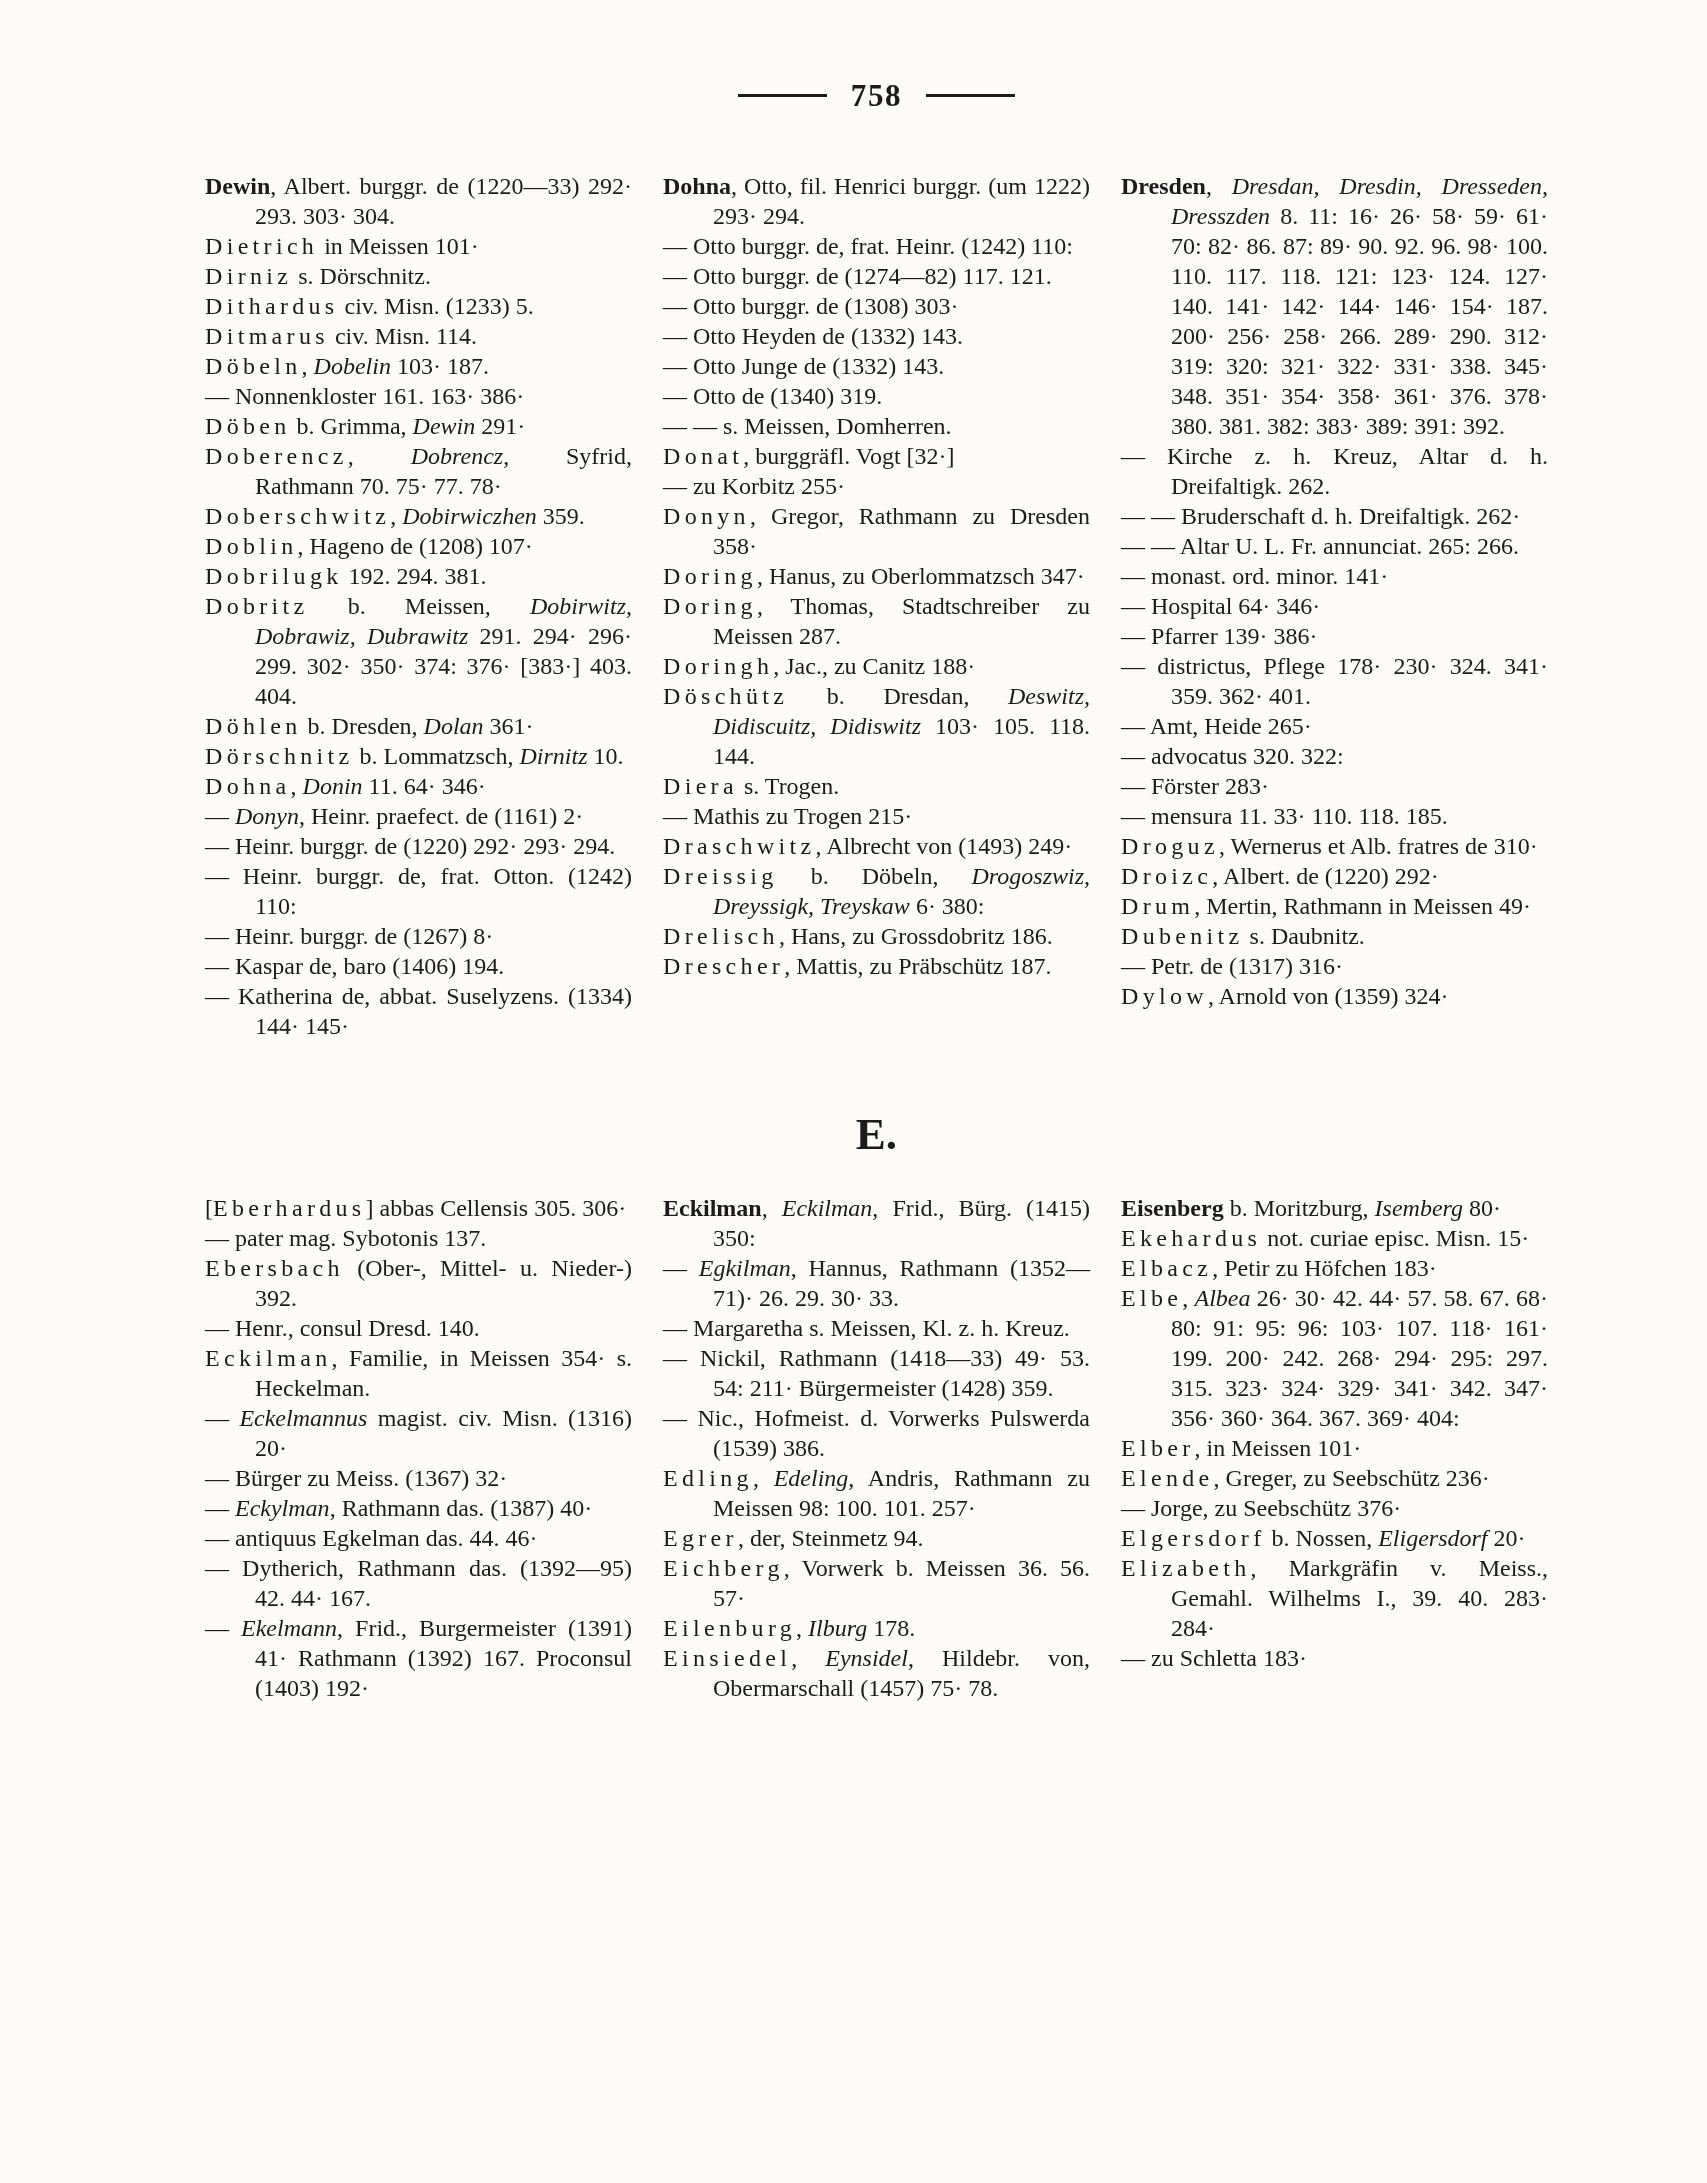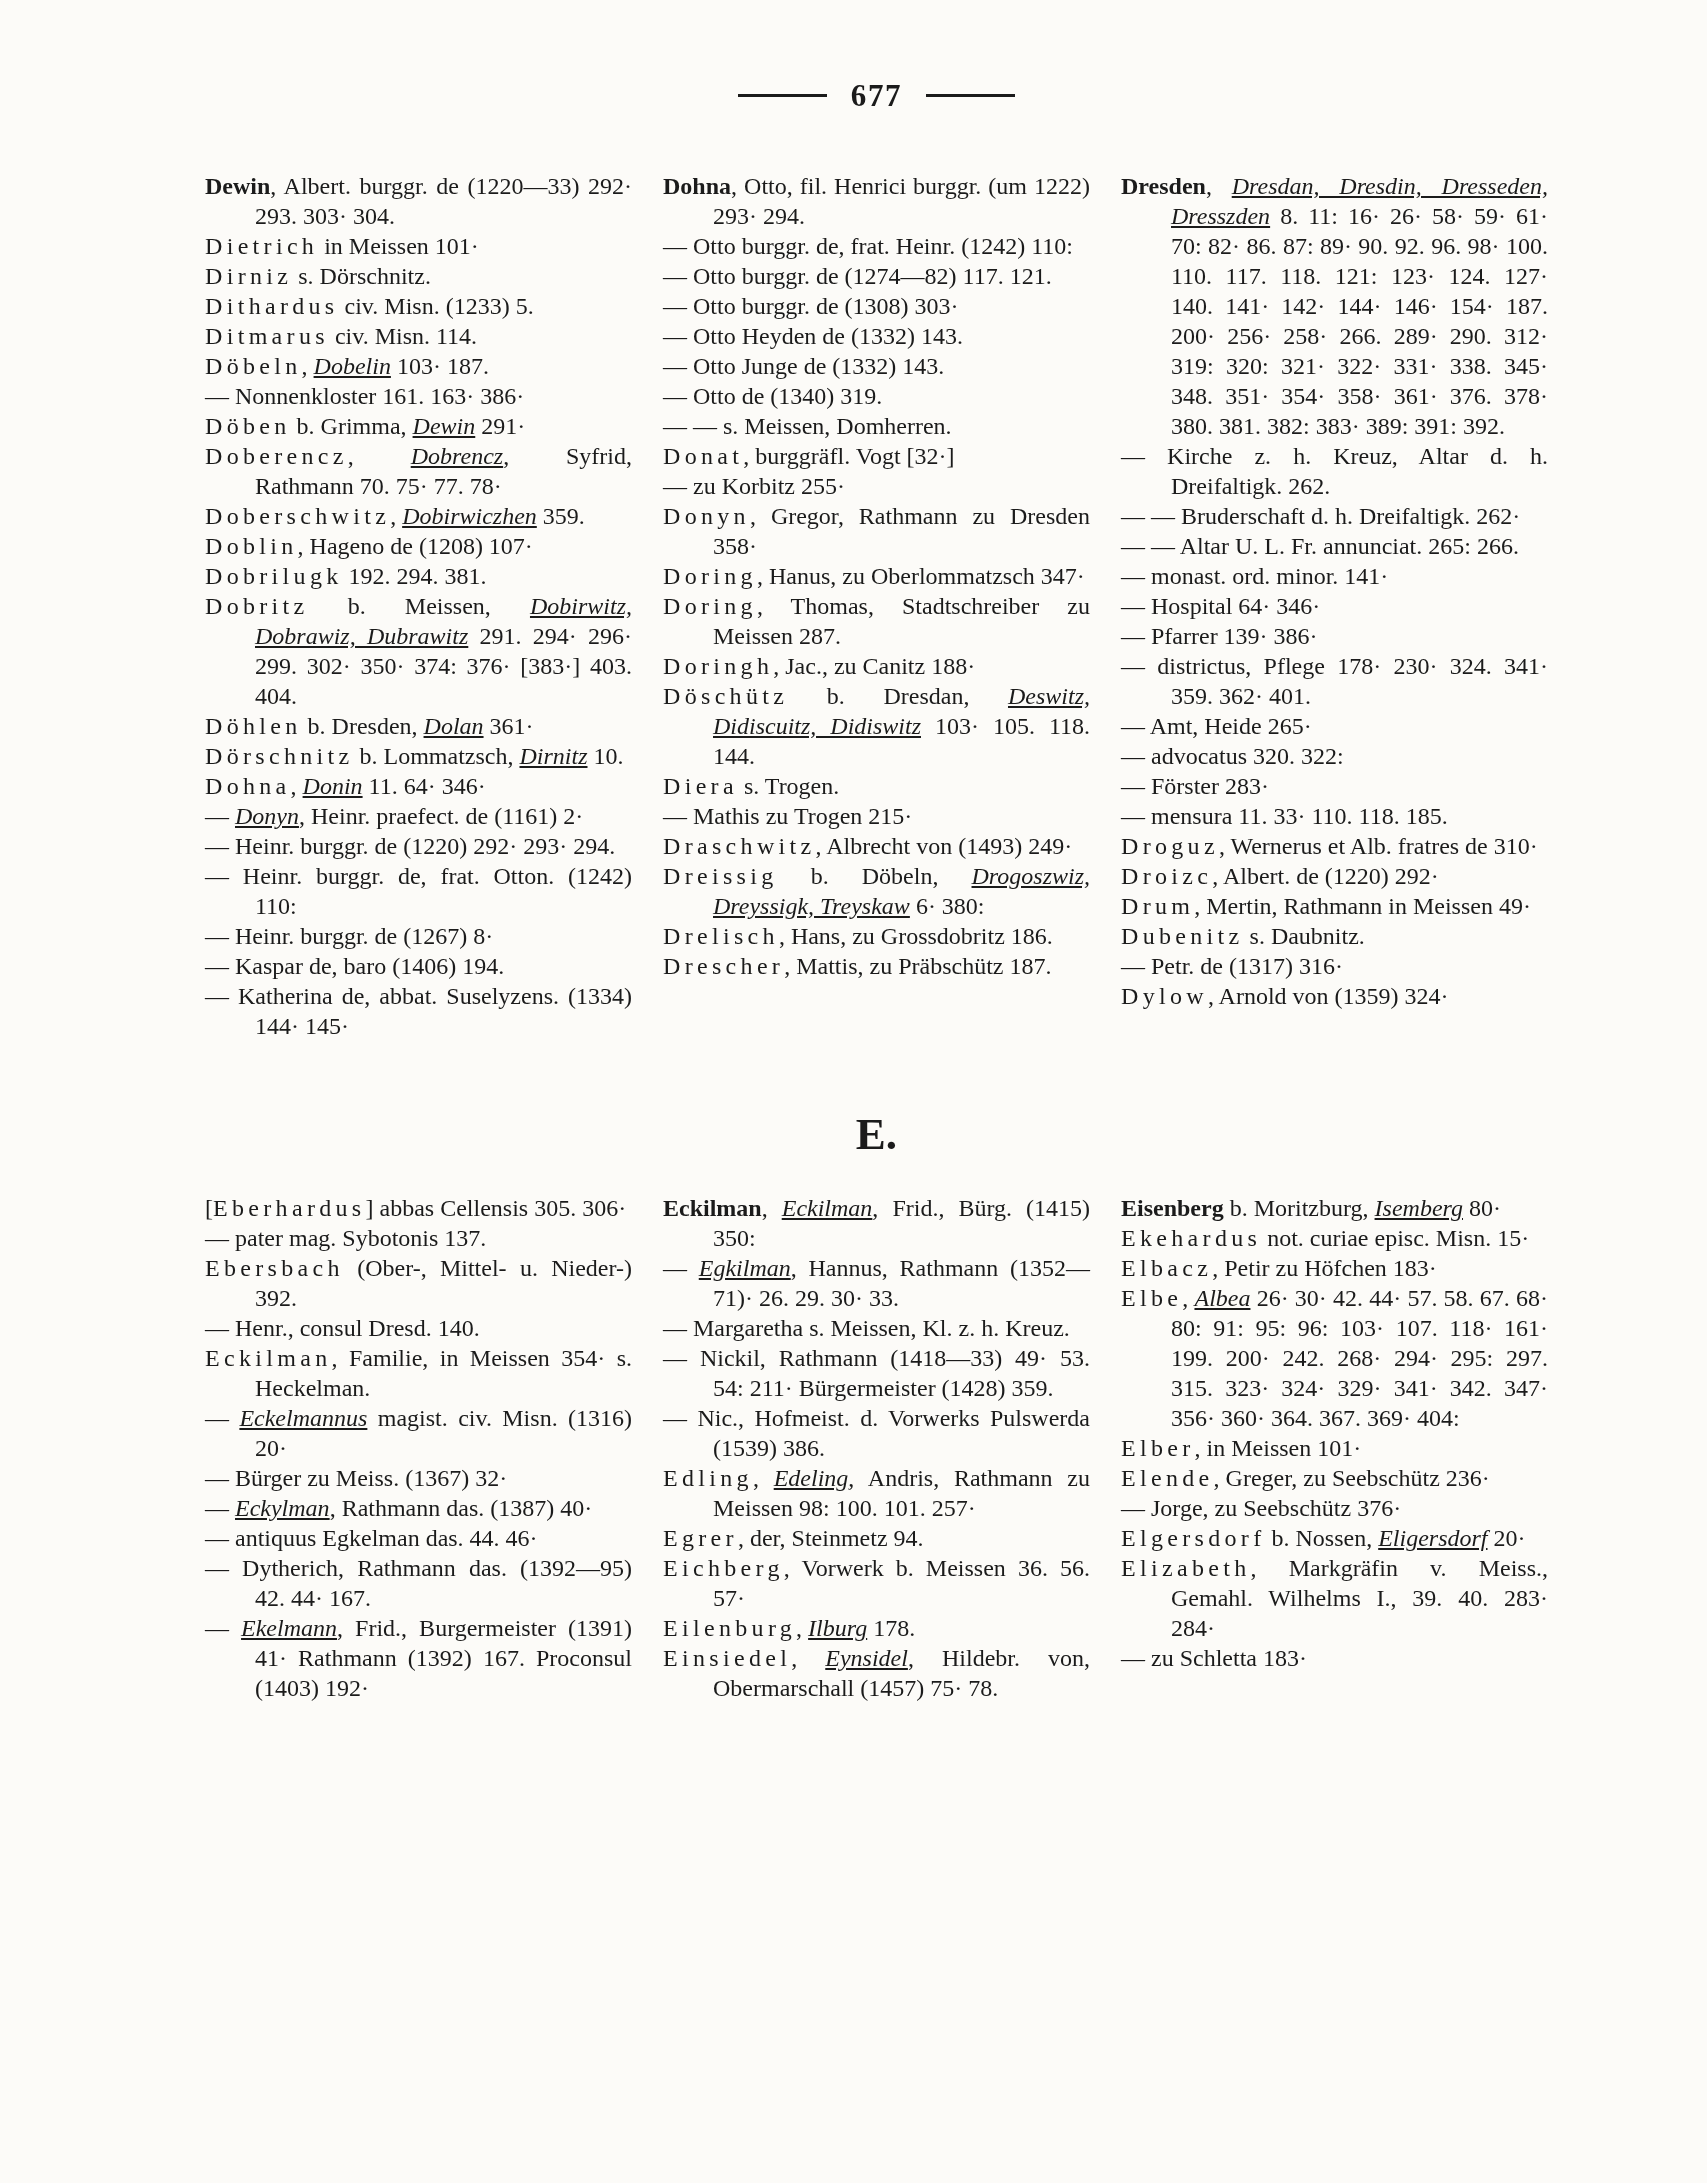--- a/index.html
+++ b/index.html
@@ -20,29 +20,29 @@
     display:grid; grid-template-columns:repeat(3,1fr);
     column-gap:31px; align-items:start;
   }
   .section-heading { text-align:center; font-size:45px; font-weight:700; margin:67px 0 33px 0; }
   .entry {
     margin:0; padding-left:50px; text-indent:-50px;
     font-size:24px; line-height:30px; text-align:justify;
   }
   .seg-b  { font-weight:700; }
   .seg-sp { letter-spacing:.18em; }
-  .seg-i  { font-style:italic;text-decoration:underline; }
+  .seg-i  { font-style:italic; }
 </style>
 </head>
 <body>
 
 <div class="page">
   <header class="page-head">
     <span class="rule"></span>
-    <span class="pagenum">677</span>
+    <span class="pagenum">758</span>
     <span class="rule"></span>
   </header>
   <main id="sections">
       <section class="index-section">
         <div class="cols">
           <div class="col">
             <p class="entry"><span class="seg-b">Dewin</span><span class="seg-n">, Albert. burggr. de (1220—33) 292· 293. 303· 304.</span></p>
             <p class="entry"><span class="seg-sp">Dietrich</span><span class="seg-n"> in Meissen 101·</span></p>
             <p class="entry"><span class="seg-sp">Dirniz</span><span class="seg-n"> s. Dörschnitz.</span></p>
             <p class="entry"><span class="seg-sp">Dithardus</span><span class="seg-n"> civ. Misn. (1233) 5.</span></p>

